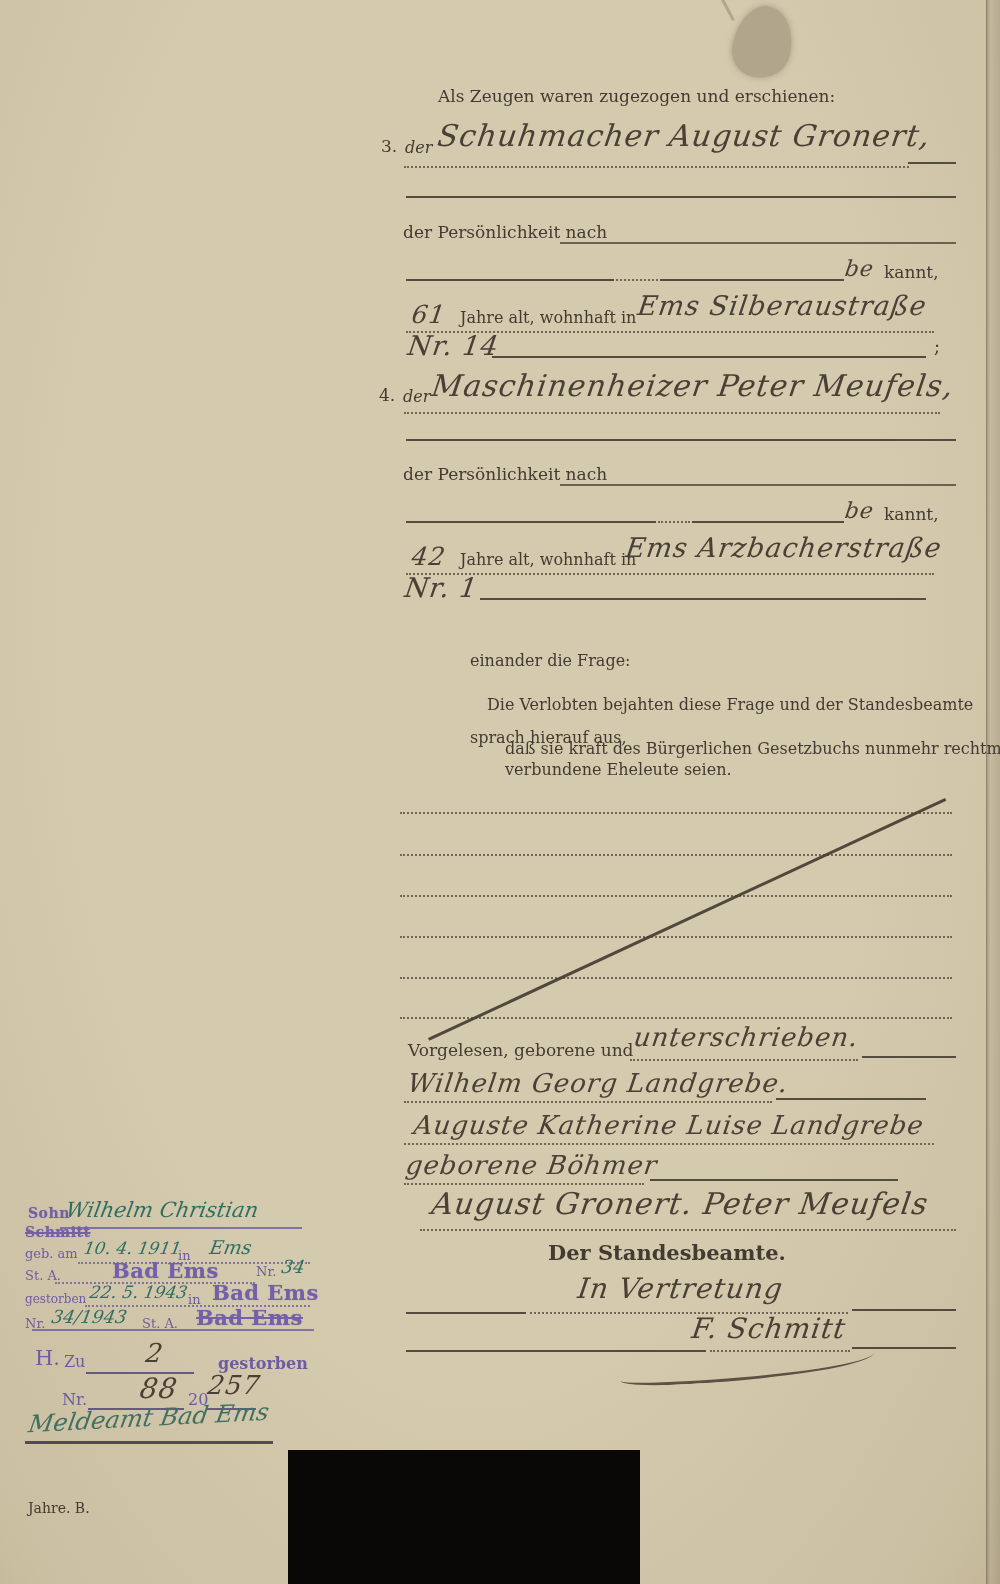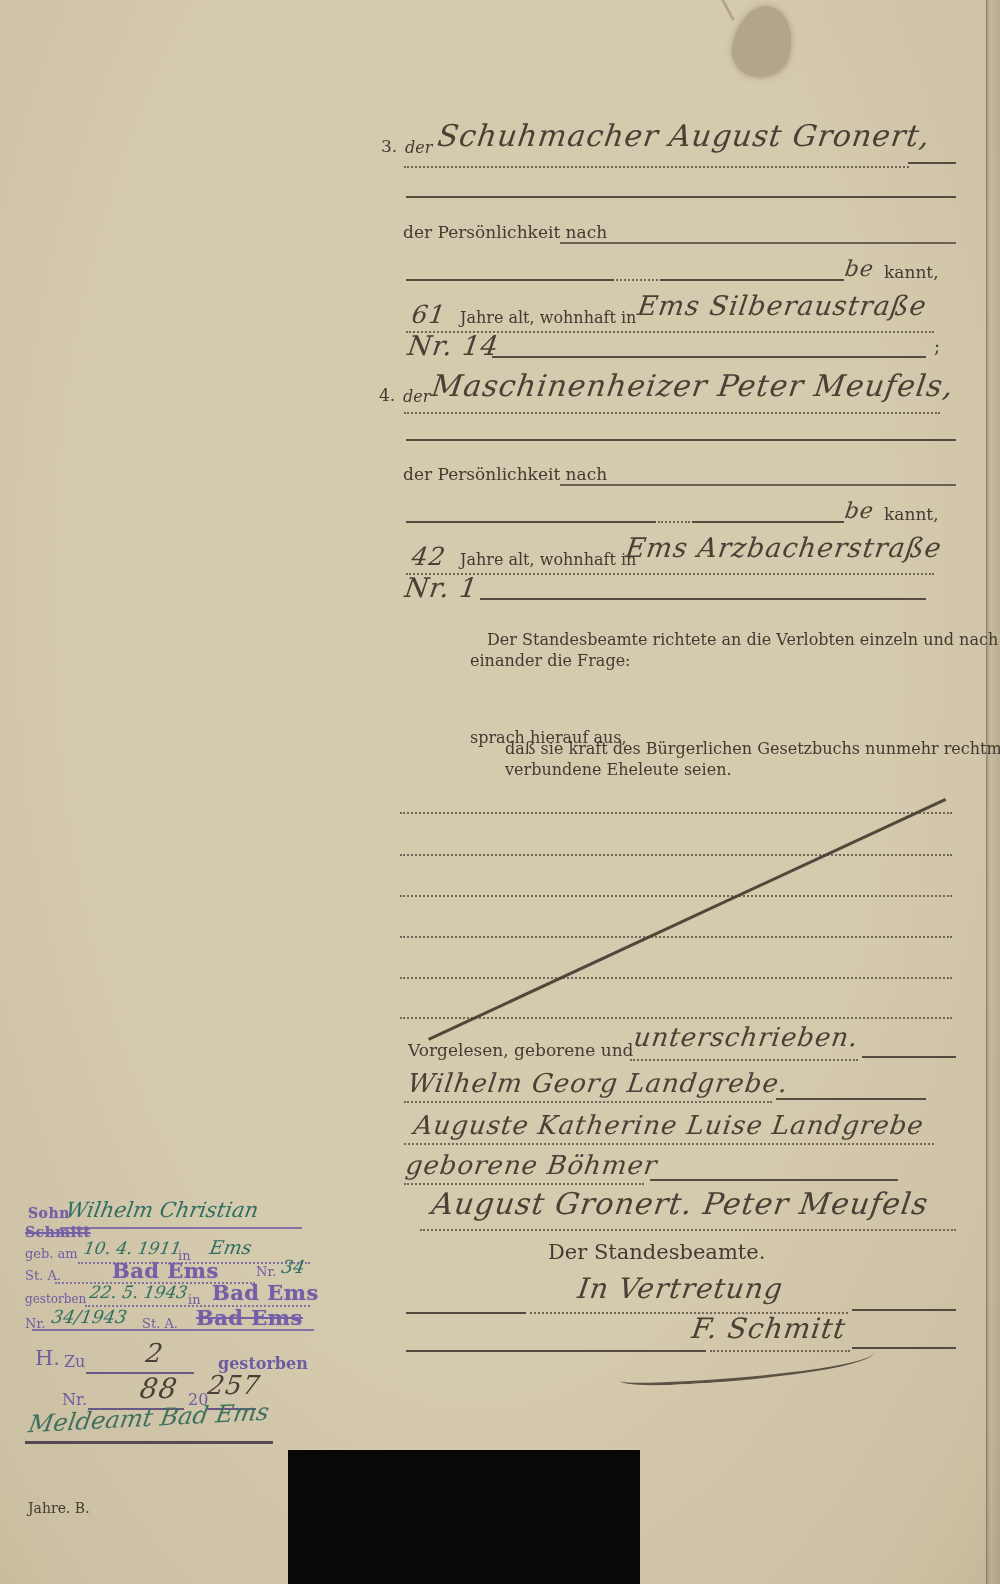--- a/index.html
+++ b/index.html
@@ -36,20 +36,21 @@
 </style>
 </head>
 <body>
 
 <div id="page">
 
   <div id="leaf-stem"></div>
   <div id="leaf"></div>
   <div id="page-edge"></div>
 
+  <div class="printed" style="left:438px;top:86px;font-size:17px;">Als Zeugen waren zugezogen und erschienen:</div>
 
   <div class="printed" style="left:381px;top:136px;font-size:17px;">3.</div>
   <div class="printed" style="left:405px;top:138px;font-size:16px;font-style:italic;">der</div>
   <div class="hw" style="left:438px;top:118px;font-size:30px;">Schuhmacher August Gronert,</div>
   <div class="ln ln-dot" style="left:404px;top:166px;width:505px;"></div>
   <div class="ln ln-solid" style="left:908px;top:162px;width:48px;"></div>
   <div class="ln ln-solid" style="left:406px;top:196px;width:550px;"></div>
 
   <div class="printed" style="left:403px;top:222px;font-size:17px;">der Persönlichkeit nach</div>
   <div class="ln ln-thin" style="left:560px;top:242px;width:396px;"></div>
@@ -85,22 +86,22 @@
   <div class="printed" style="left:884px;top:504px;font-size:17px;">kannt,</div>
 
   <div class="hw" style="left:412px;top:542px;font-size:25px;">42</div>
   <div class="printed" style="left:460px;top:550px;font-size:16px;">Jahre alt, wohnhaft in</div>
   <div class="hw" style="left:626px;top:532px;font-size:27px;">Ems Arzbacherstraße</div>
   <div class="ln ln-dot" style="left:406px;top:573px;width:528px;"></div>
 
   <div class="hw" style="left:405px;top:572px;font-size:27px;">Nr. 1</div>
   <div class="ln ln-solid" style="left:480px;top:598px;width:446px;"></div>
 
-  <div class="printed" style="left:487px;top:630px;font-size:16px;">Der Standesbeamte richtete an die Verlobten einzeln und nach</div>
   <div class="printed" style="left:470px;top:651px;font-size:16px;">einander die Frage:</div>
+  <div class="printed" style="left:487px;top:695px;font-size:16px;">Die Verlobten bejahten diese Frage und der Standesbeamte</div>
   <div class="printed" style="left:470px;top:728px;font-size:16px;">sprach hierauf aus,</div>
   <div class="printed" style="left:505px;top:739px;font-size:16px;">daß sie kraft des Bürgerlichen Gesetzbuchs nunmehr rechtmäßig</div>
   <div class="printed" style="left:505px;top:760px;font-size:16px;">verbundene Eheleute seien.</div>
 
   <div class="ln ln-dot" style="left:400px;top:812px;width:552px;"></div>
   <div class="ln ln-dot" style="left:400px;top:854px;width:552px;"></div>
   <div class="ln ln-dot" style="left:400px;top:895px;width:552px;"></div>
   <div class="ln ln-dot" style="left:400px;top:936px;width:552px;"></div>
   <div class="ln ln-dot" style="left:400px;top:977px;width:552px;"></div>
   <div class="ln ln-dot" style="left:400px;top:1017px;width:552px;"></div>
@@ -118,21 +119,21 @@
   <div class="hw" style="left:414px;top:1110px;font-size:26px;">Auguste Katherine Luise Landgrebe</div>
   <div class="ln ln-dot" style="left:404px;top:1143px;width:530px;"></div>
 
   <div class="hw" style="left:406px;top:1150px;font-size:26px;">geborene Böhmer</div>
   <div class="ln ln-dot" style="left:404px;top:1183px;width:240px;"></div>
   <div class="ln ln-solid" style="left:650px;top:1179px;width:248px;"></div>
 
   <div class="hw" style="left:432px;top:1186px;font-size:30px;">August Gronert. Peter Meufels</div>
   <div class="ln ln-dot" style="left:420px;top:1229px;width:536px;"></div>
 
-  <div class="printed" style="left:548px;top:1240px;font-size:21px;font-weight:normal;">Der Standesbeamte.</div>
+  <div class="printed" style="left:548px;top:1240px;font-size:21px;font-weight:bold;">Der Standesbeamte.</div>
 
   <div class="hw" style="left:578px;top:1272px;font-size:28px;">In Vertretung</div>
   <div class="ln ln-solid" style="left:406px;top:1312px;width:120px;"></div>
   <div class="ln ln-dot" style="left:530px;top:1312px;width:318px;"></div>
   <div class="ln ln-solid" style="left:852px;top:1309px;width:104px;"></div>
 
   <div class="hw" style="left:692px;top:1312px;font-size:28px;">F. Schmitt</div>
   <div class="ln ln-solid" style="left:406px;top:1350px;width:300px;"></div>
   <div class="ln ln-dot" style="left:710px;top:1350px;width:140px;"></div>
   <div class="ln ln-solid" style="left:852px;top:1347px;width:104px;"></div>

